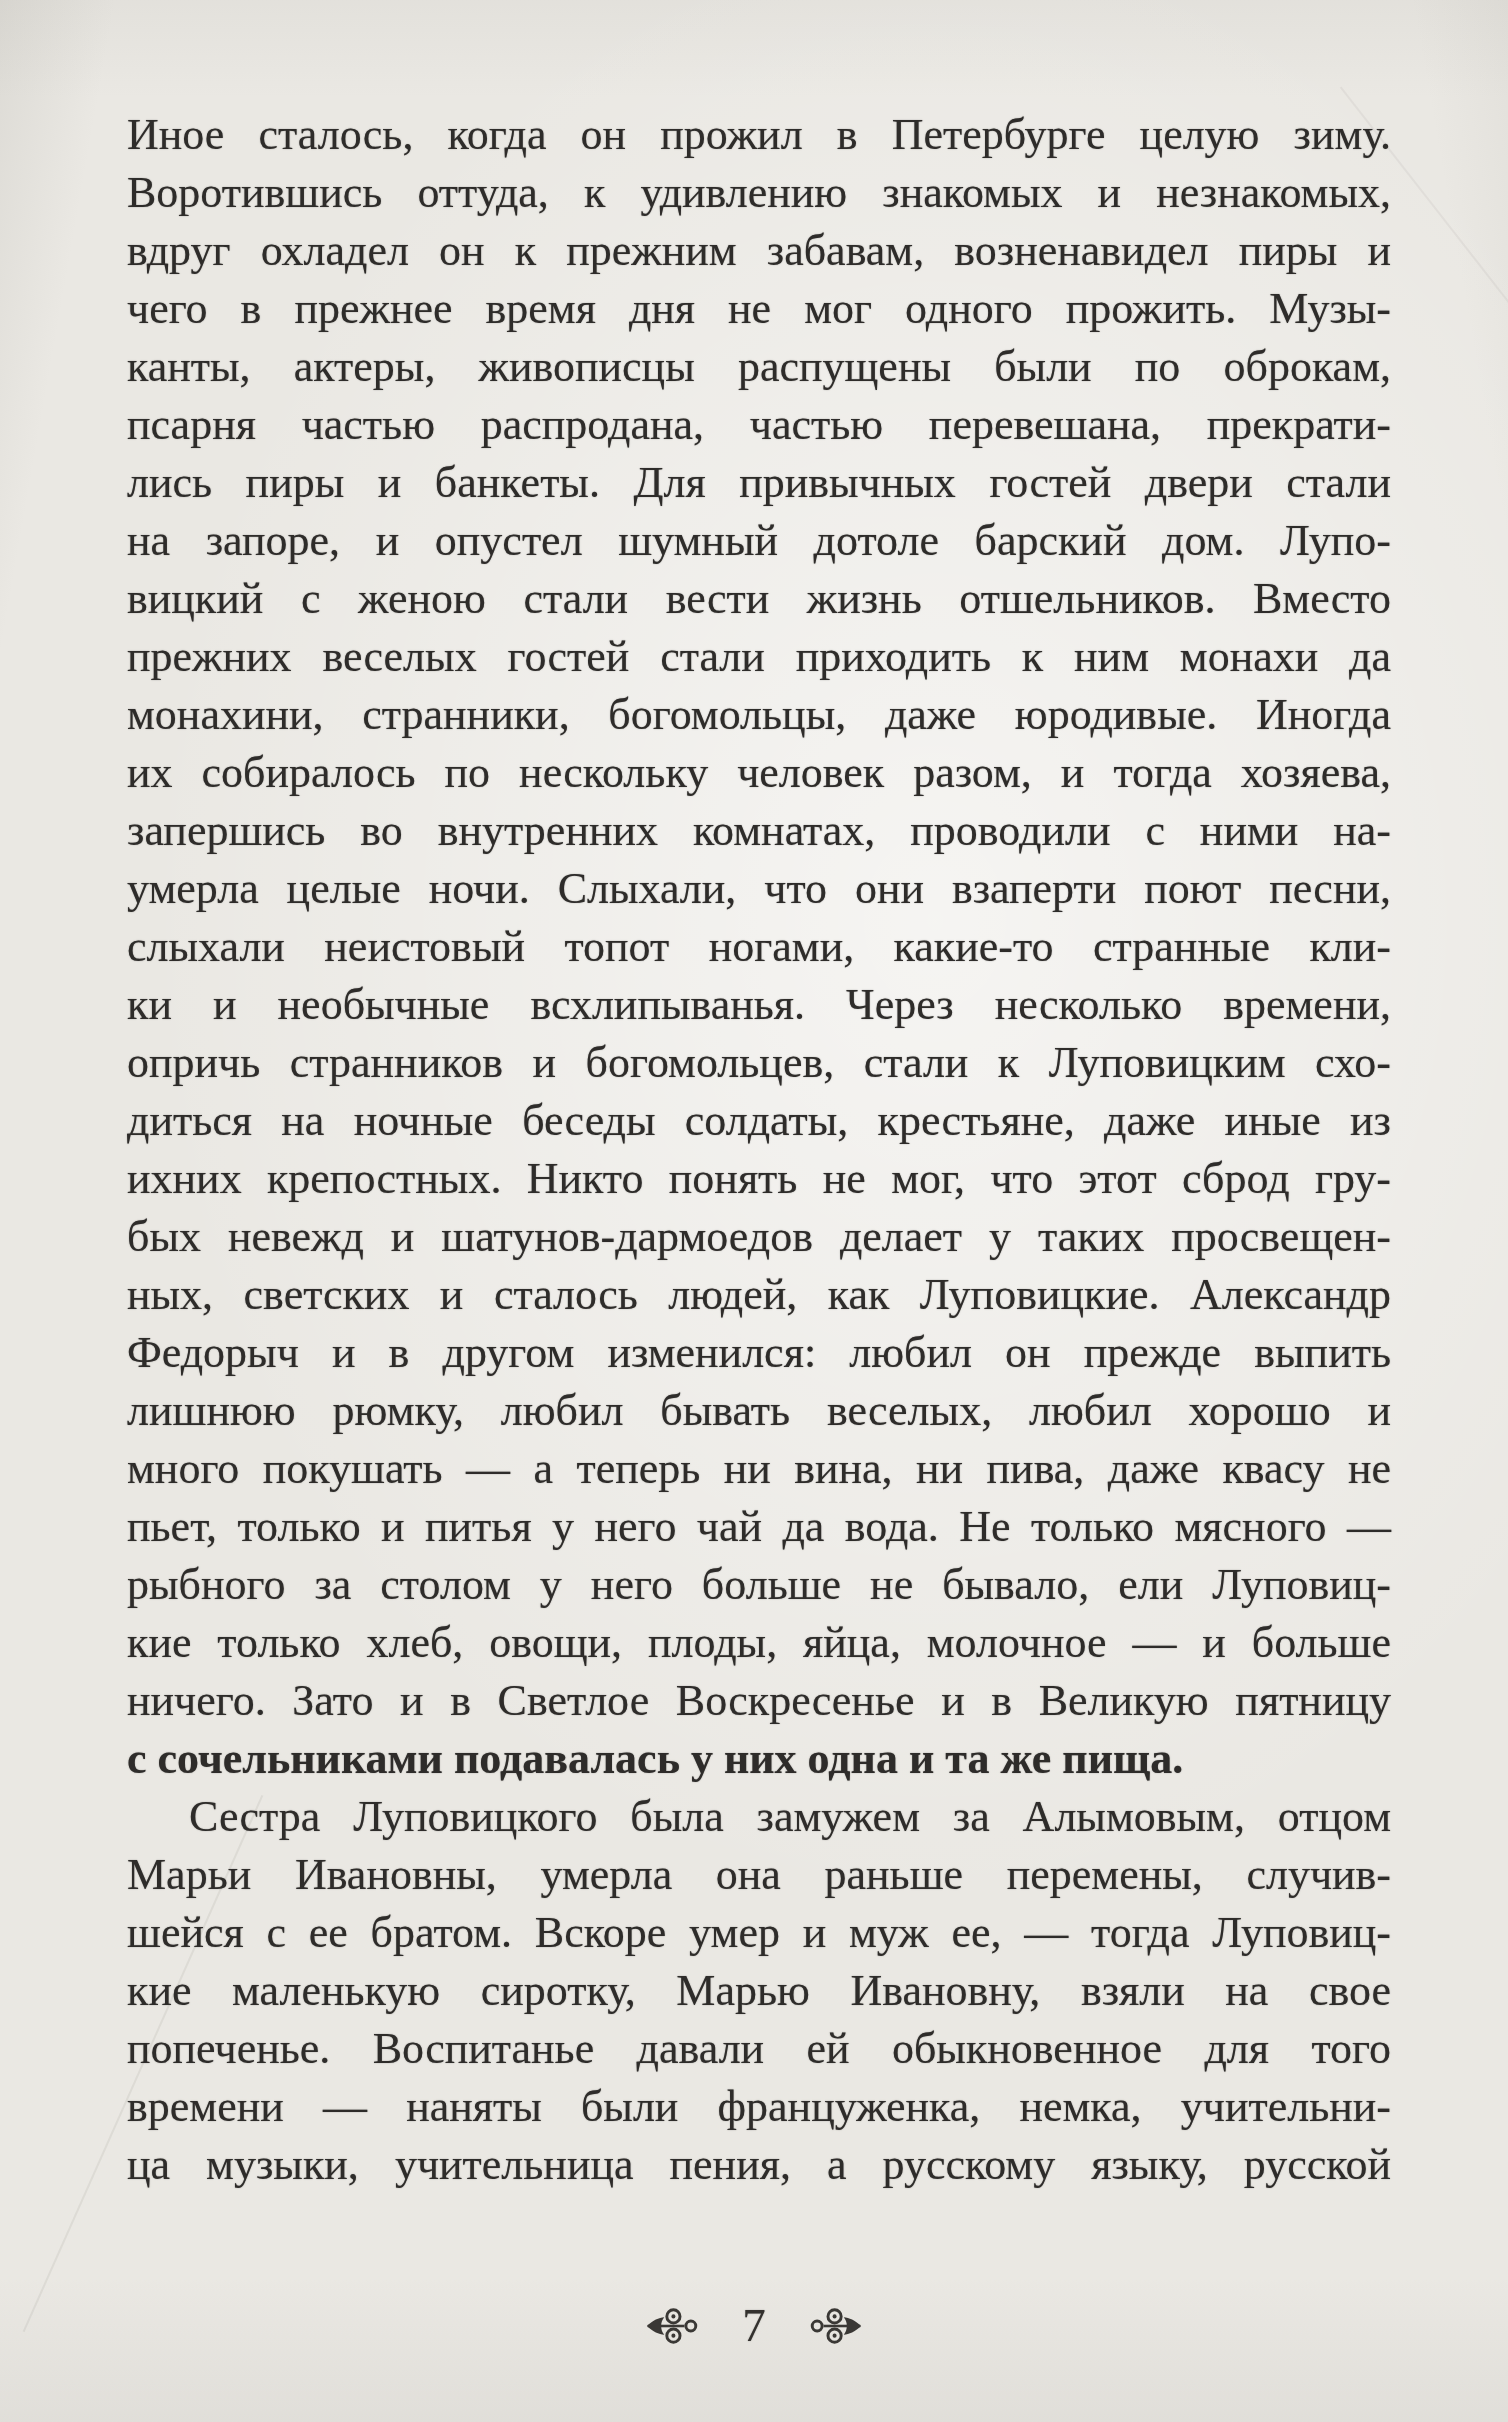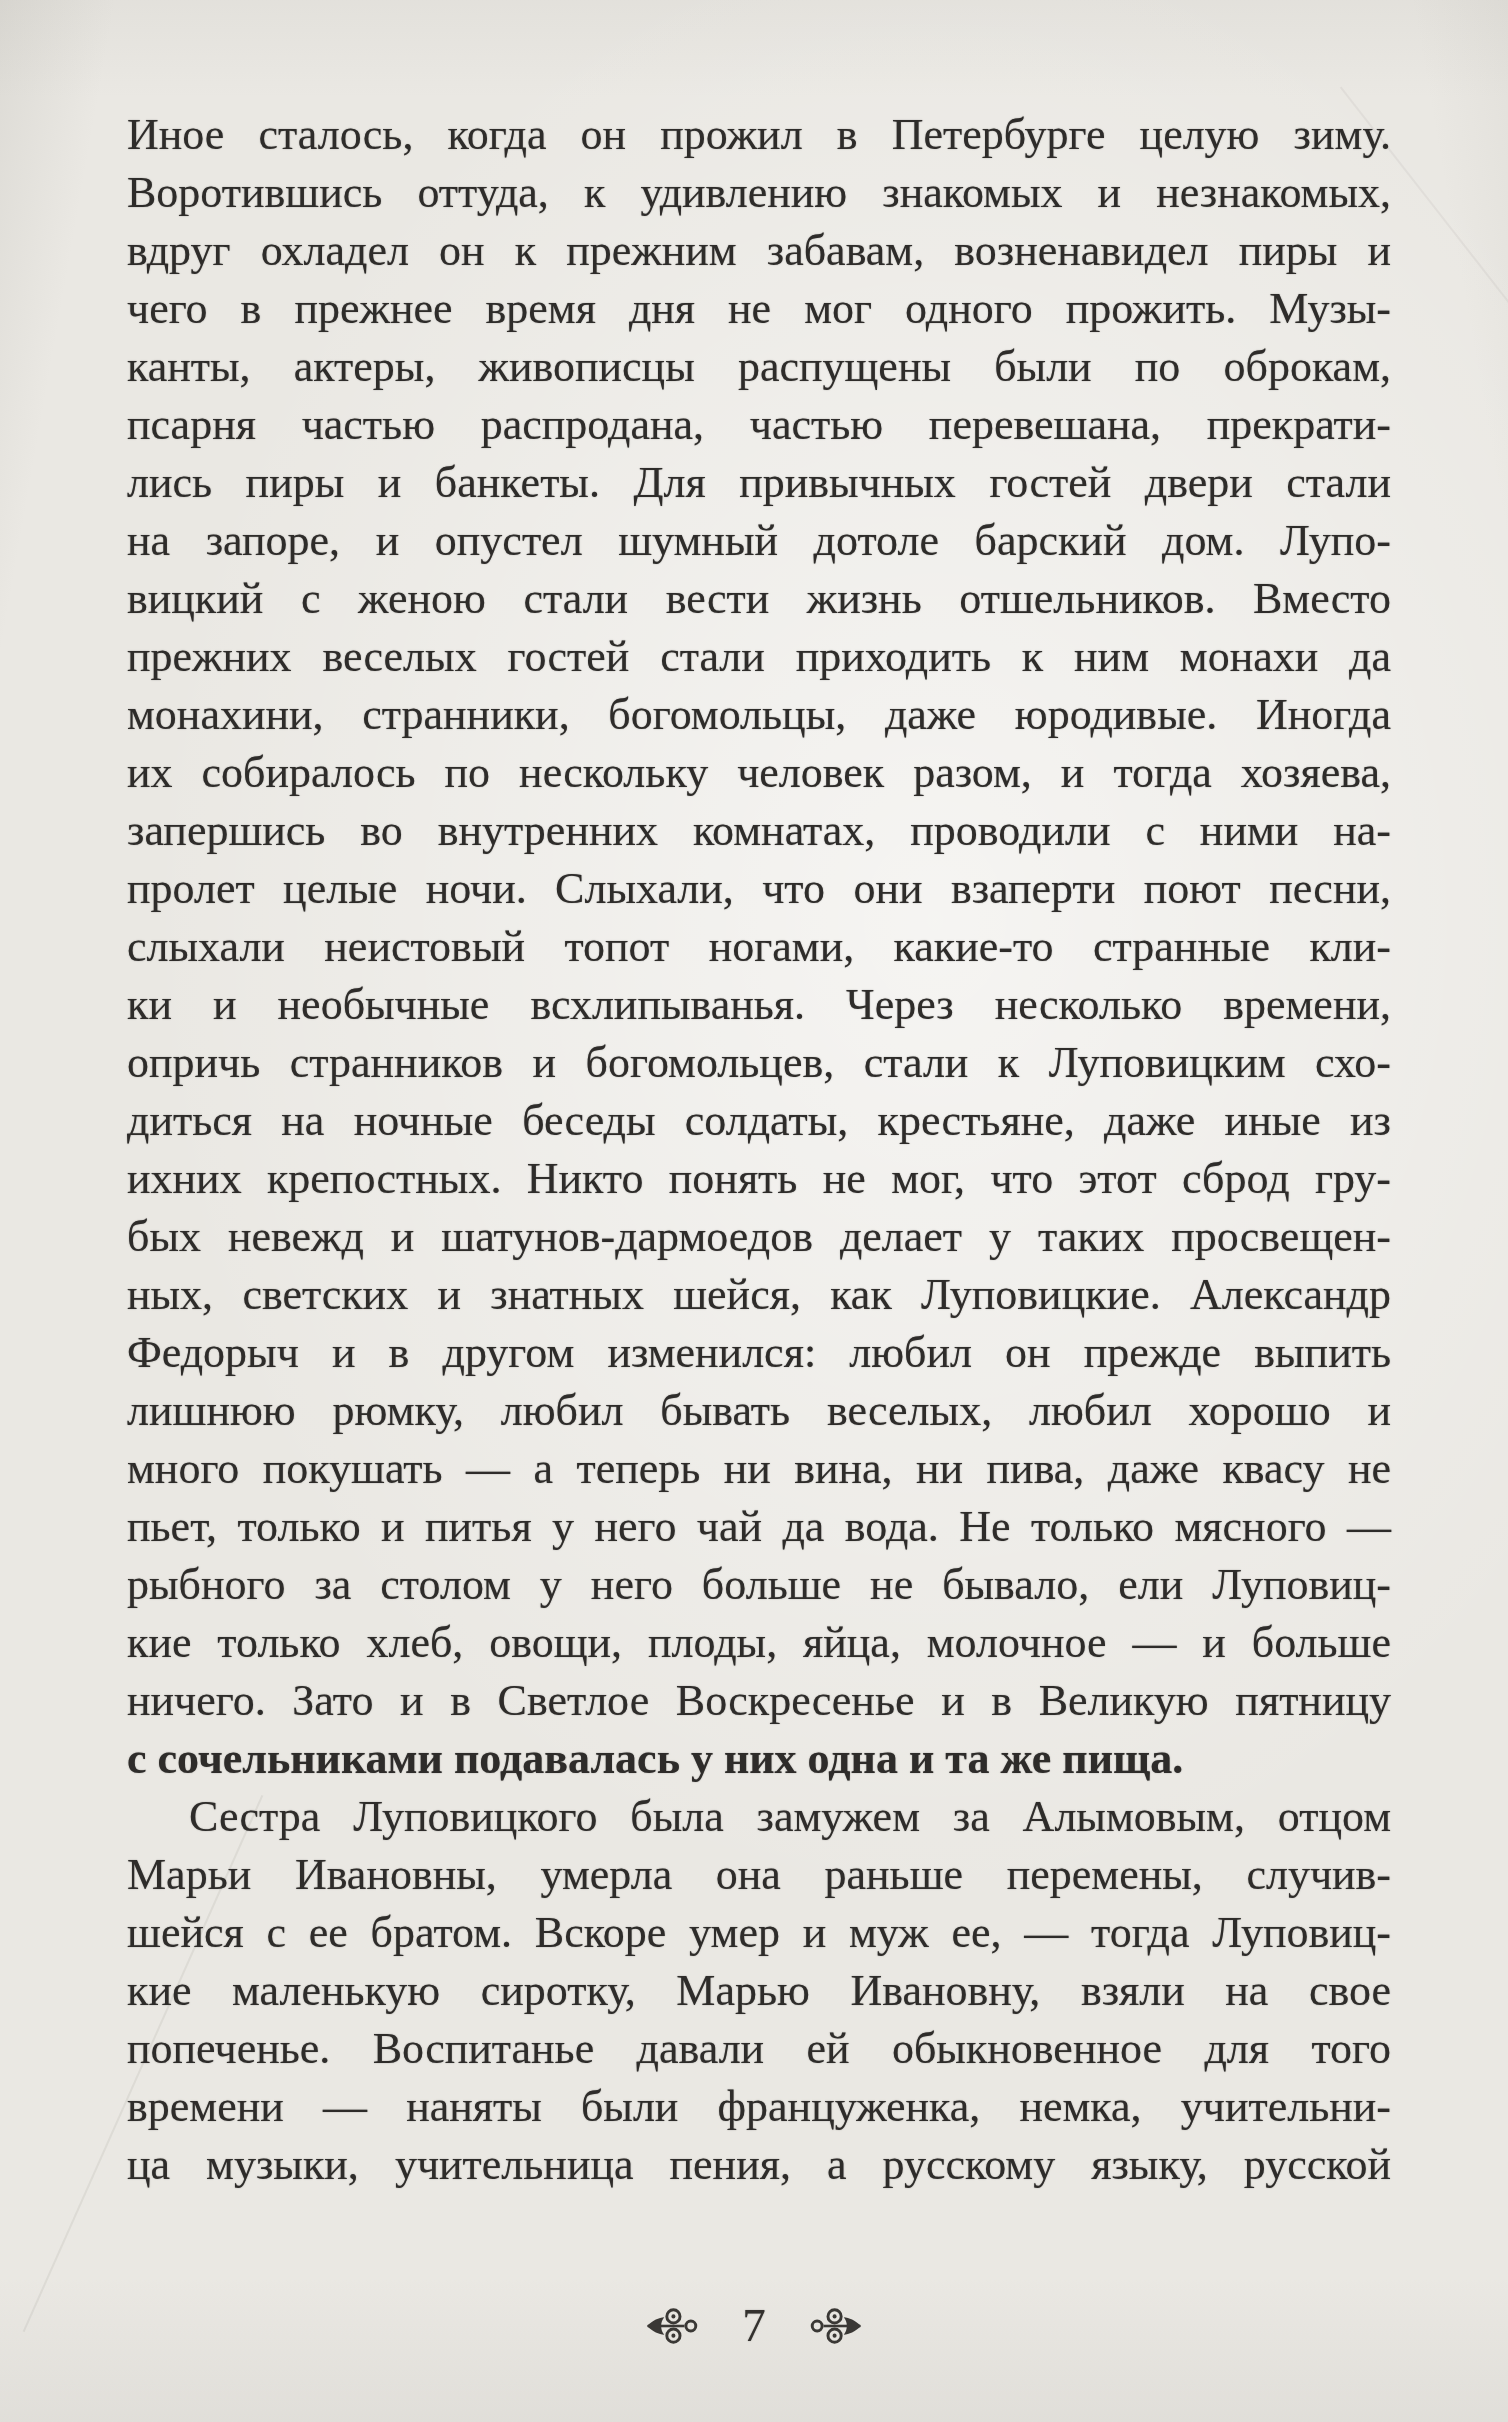--- a/index.html
+++ b/index.html
@@ -121,28 +121,28 @@
       <span class="line" style="display:block">чего в прежнее время дня не мог одного прожить. Музы-</span>
       <span class="line" style="display:block">канты, актеры, живописцы распущены были по оброкам,</span>
       <span class="line" style="display:block">псарня частью распродана, частью перевешана, прекрати-</span>
       <span class="line" style="display:block">лись пиры и банкеты. Для привычных гостей двери стали</span>
       <span class="line" style="display:block">на запоре, и опустел шумный дотоле барский дом. Лупо-</span>
       <span class="line" style="display:block">вицкий с женою стали вести жизнь отшельников. Вместо</span>
       <span class="line" style="display:block">прежних веселых гостей стали приходить к ним монахи да</span>
       <span class="line" style="display:block">монахини, странники, богомольцы, даже юродивые. Иногда</span>
       <span class="line" style="display:block">их собиралось по нескольку человек разом, и тогда хозяева,</span>
       <span class="line" style="display:block">запершись во внутренних комнатах, проводили с ними на-</span>
-      <span class="line" style="display:block">пролет целые ночи. Слыхали, что они взаперти поют песни,</span>
+      <span class="line" style="display:block">умерла целые ночи. Слыхали, что они взаперти поют песни,</span>
       <span class="line" style="display:block">слыхали неистовый топот ногами, какие-то странные кли-</span>
       <span class="line" style="display:block">ки и необычные всхлипыванья. Через несколько времени,</span>
       <span class="line" style="display:block">опричь странников и богомольцев, стали к Луповицким схо-</span>
       <span class="line" style="display:block">диться на ночные беседы солдаты, крестьяне, даже иные из</span>
       <span class="line" style="display:block">ихних крепостных. Никто понять не мог, что этот сброд гру-</span>
       <span class="line" style="display:block">бых невежд и шатунов-дармоедов делает у таких просвещен-</span>
-      <span class="line" style="display:block">ных, светских и знатных шейся, как Луповицкие. Александр</span>
+      <span class="line" style="display:block">ных, светских и сталось людей, как Луповицкие. Александр</span>
       <span class="line" style="display:block">Федорыч и в другом изменился: любил он прежде выпить</span>
       <span class="line" style="display:block">лишнюю рюмку, любил бывать веселых, любил хорошо и</span>
       <span class="line" style="display:block">много покушать — а теперь ни вина, ни пива, даже квасу не</span>
       <span class="line" style="display:block">пьет, только и питья у него чай да вода. Не только мясного —</span>
       <span class="line" style="display:block">рыбного за столом у него больше не бывало, ели Луповиц-</span>
       <span class="line" style="display:block">кие только хлеб, овощи, плоды, яйца, молочное — и больше</span>
       <span class="line" style="display:block">ничего. Зато и в Светлое Воскресенье и в Великую пятницу</span>
       <span class="line end" style="display:block">с сочельниками подавалась у них одна и та же пища.</span>
     </p>
     <p class="para">

